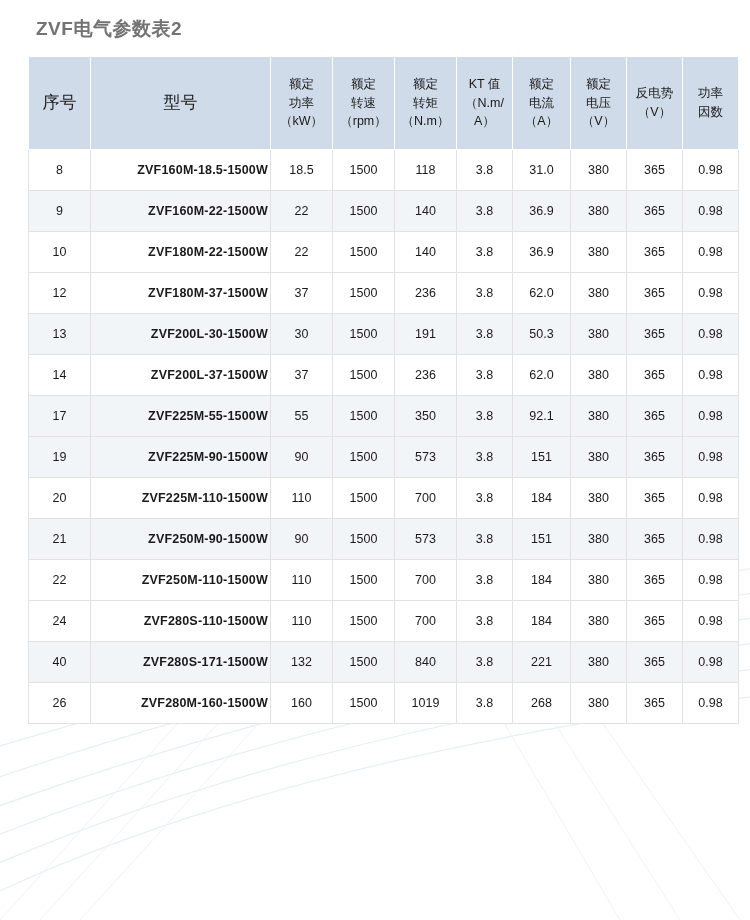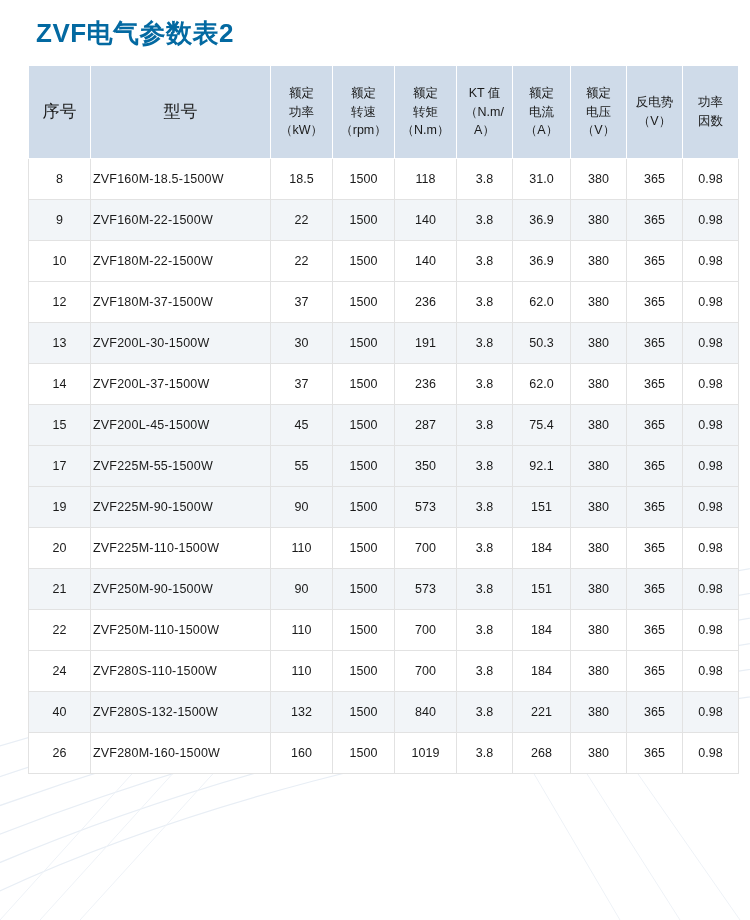--- a/index.html
+++ b/index.html
@@ -27,23 +27,23 @@
   .bg-deco svg { display:block; }
 
   .page {
     position: relative;
     z-index: 2;
     padding: 0 28px;
     box-sizing: border-box;
   }
 
   .title {
-    font-size: 26px;
+    font-size: 19px;
     font-weight: bold;
-    color: #0369a1;
+    color: #737373;
     letter-spacing: 0.5px;
     padding-top: 16px;
     padding-left: 8px;
     padding-bottom: 14px;
   }
 
   table.param-table {
     width: 694px;
     border-collapse: collapse;
     table-layout: fixed;
@@ -75,22 +75,23 @@
     font-size: 12.5px;
     color: #1a1a1a;
   }
   table.param-table tbody tr.odd td {
     background: #ffffff;
   }
   table.param-table tbody tr.even td {
     background: #f2f5f8;
   }
   table.param-table tbody td.model {
-    text-align: left;
+    text-align: right;
     letter-spacing: 0.2px;
+    font-weight: bold;
   }
 
   .hdr-line { display:block; }
 </style>
 </head>
 <body>
 
 <div class="bg-deco">
   <svg width="750" height="480" viewBox="0 0 750 480" xmlns="http://www.w3.org/2000/svg">
     <g fill="none" stroke="#e8eef5" stroke-width="1.2">
@@ -244,32 +245,20 @@
           <td>37</td>
           <td>1500</td>
           <td>236</td>
           <td>3.8</td>
           <td>62.0</td>
           <td>380</td>
           <td>365</td>
           <td>0.98</td>
         </tr>
         <tr class="even">
-          <td>15</td>
-          <td class="model">ZVF200L-45-1500W</td>
-          <td>45</td>
-          <td>1500</td>
-          <td>287</td>
-          <td>3.8</td>
-          <td>75.4</td>
-          <td>380</td>
-          <td>365</td>
-          <td>0.98</td>
-        </tr>
-        <tr class="even">
           <td>17</td>
           <td class="model">ZVF225M-55-1500W</td>
           <td>55</td>
           <td>1500</td>
           <td>350</td>
           <td>3.8</td>
           <td>92.1</td>
           <td>380</td>
           <td>365</td>
           <td>0.98</td>
@@ -329,21 +318,21 @@
           <td>1500</td>
           <td>700</td>
           <td>3.8</td>
           <td>184</td>
           <td>380</td>
           <td>365</td>
           <td>0.98</td>
         </tr>
         <tr class="even">
           <td>40</td>
-          <td class="model">ZVF280S-132-1500W</td>
+          <td class="model">ZVF280S-171-1500W</td>
           <td>132</td>
           <td>1500</td>
           <td>840</td>
           <td>3.8</td>
           <td>221</td>
           <td>380</td>
           <td>365</td>
           <td>0.98</td>
         </tr>
         <tr class="odd">

